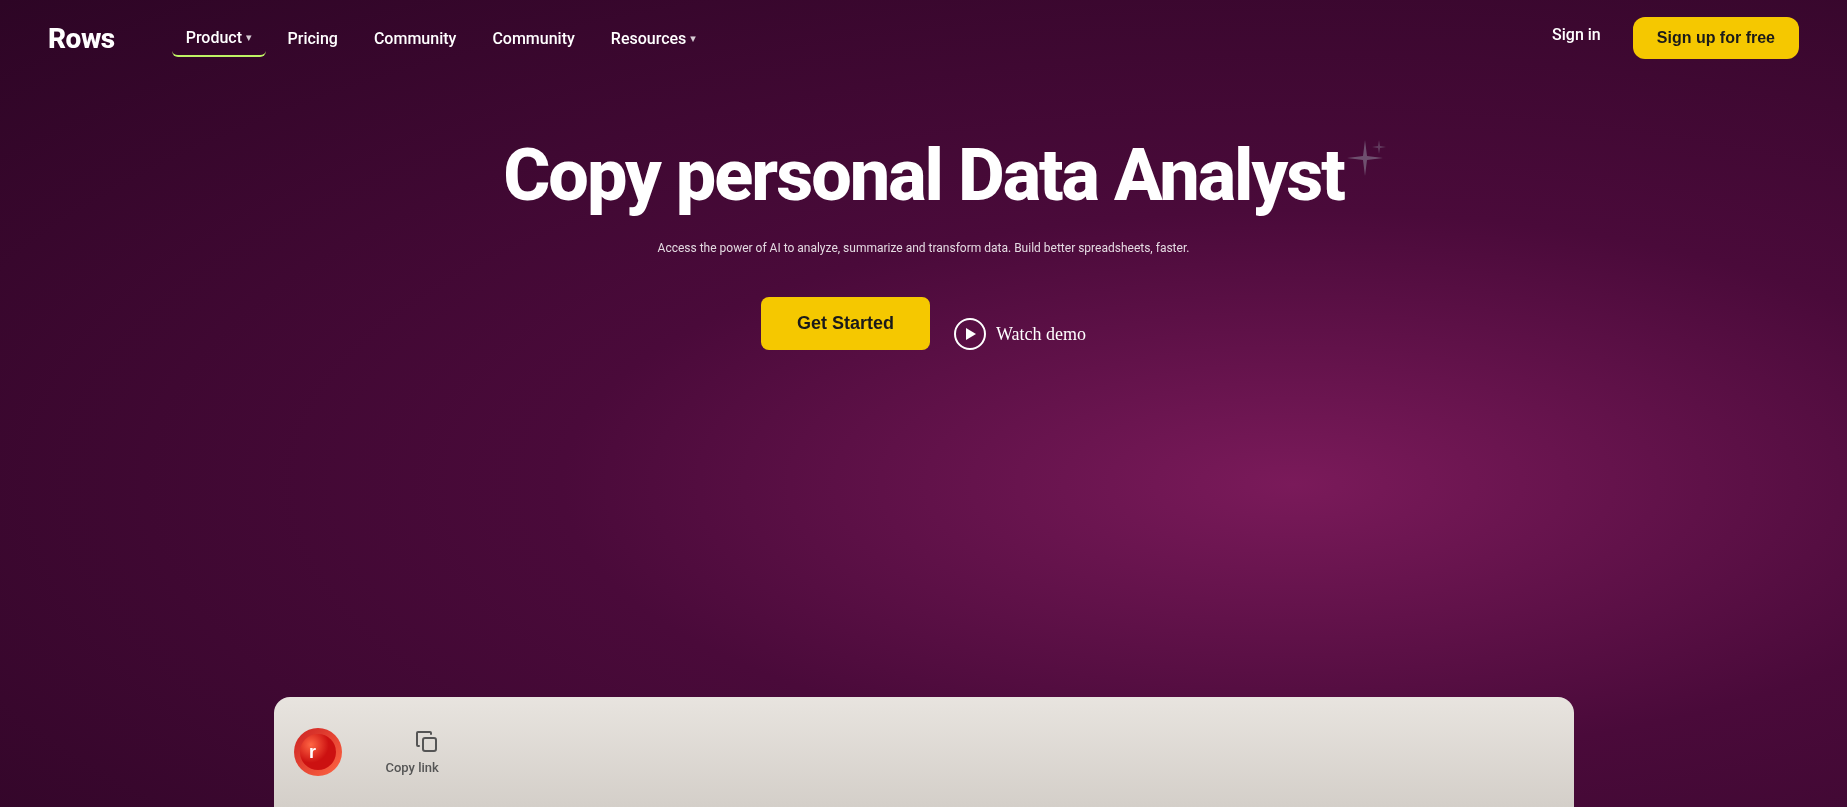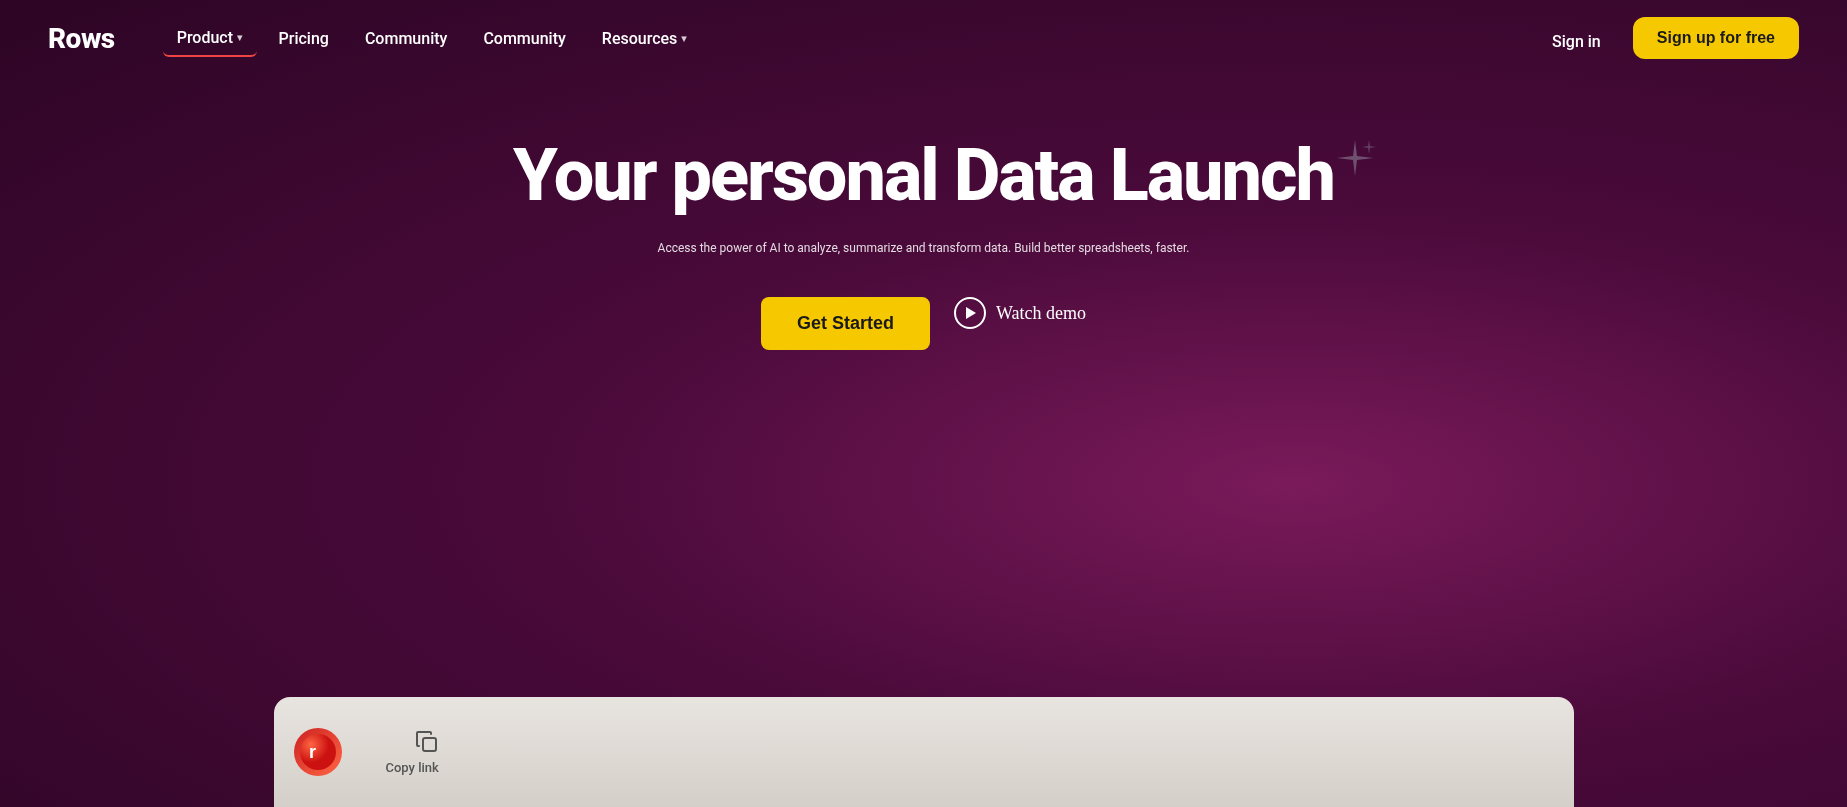--- a/index.html
+++ b/index.html
@@ -26,21 +26,21 @@
       display: flex;
       flex-direction: column;
     }
 
     
     nav {
       display: flex;
       align-items: center;
       padding: 5px 48px;
       height: 76px;
-      gap: 0;
+      gap: 9px;
     }
 
     .logo {
       font-size: 28px;
       font-weight: 800;
       color: #ffffff;
       letter-spacing: -0.5px;
       margin-right: 48px;
       text-decoration: none;
     }
@@ -60,31 +60,31 @@
       font-size: 16px;
       font-weight: 500;
       padding: 8px 14px;
       border-radius: 6px;
       cursor: pointer;
       text-decoration: none;
       position: relative;
     }
 
     .nav-item.active {
-      border-bottom: 2px solid #ef4444;
+      border-bottom: 2px solid #bef264;
     }
 
     .nav-chevron {
       font-size: 11px;
       opacity: 0.8;
     }
 
     .nav-right {
       display: flex;
-      align-items: flex-end;
+      align-items: flex-start;
       gap: 16px;
     }
 
     .signin-link {
       color: #ffffff;
       font-size: 16px;
       font-weight: 500;
       cursor: pointer;
       padding: 8px 16px;
       border-radius: 6px;
@@ -130,21 +130,21 @@
     .hero-subtitle {
       font-size: 12px;
       color: rgba(255,255,255,0.85);
       margin-top: 24px;
       line-height: 1.5;
       max-width: 620px;
     }
 
     .hero-cta {
       display: flex;
-      align-items: flex-start;
+      align-items: flex-end;
       gap: 24px;
       margin-top: 40px;
     }
 
     .get-started-btn {
       background: #f5c800;
       color: #1a1a1a;
       font-size: 18px;
       font-weight: 700;
       padding: 16px 36px;
@@ -275,21 +275,21 @@
     </div>
 
     <div class="nav-right">
       <a class="signin-link">Sign in</a>
       <button class="signup-btn">Sign up for free</button>
     </div>
   </nav>
 
   <section class="hero">
     <div class="hero-title-wrapper">
-      <h1 class="hero-title">Your personal Data Launch</h1>
+      <h1 class="hero-title">Copy personal Data Analyst</h1>
 
       <svg class="sparkle-svg" width="48" height="48" viewBox="0 0 48 48" fill="none" xmlns="http://www.w3.org/2000/svg">
         <path d="M24 4 L26 20 L42 22 L26 24 L24 40 L22 24 L6 22 L22 20 Z" fill="#9a9aaa" opacity="0.7"></path>
         <path d="M38 4 L39 10 L45 11 L39 12 L38 18 L37 12 L31 11 L37 10 Z" fill="#9a9aaa" opacity="0.5"></path>
       </svg>
     </div>
 
     <p class="hero-subtitle">Access the power of AI to analyze, summarize and transform data. Build better spreadsheets, faster.</p>
 
     <div class="hero-cta">

